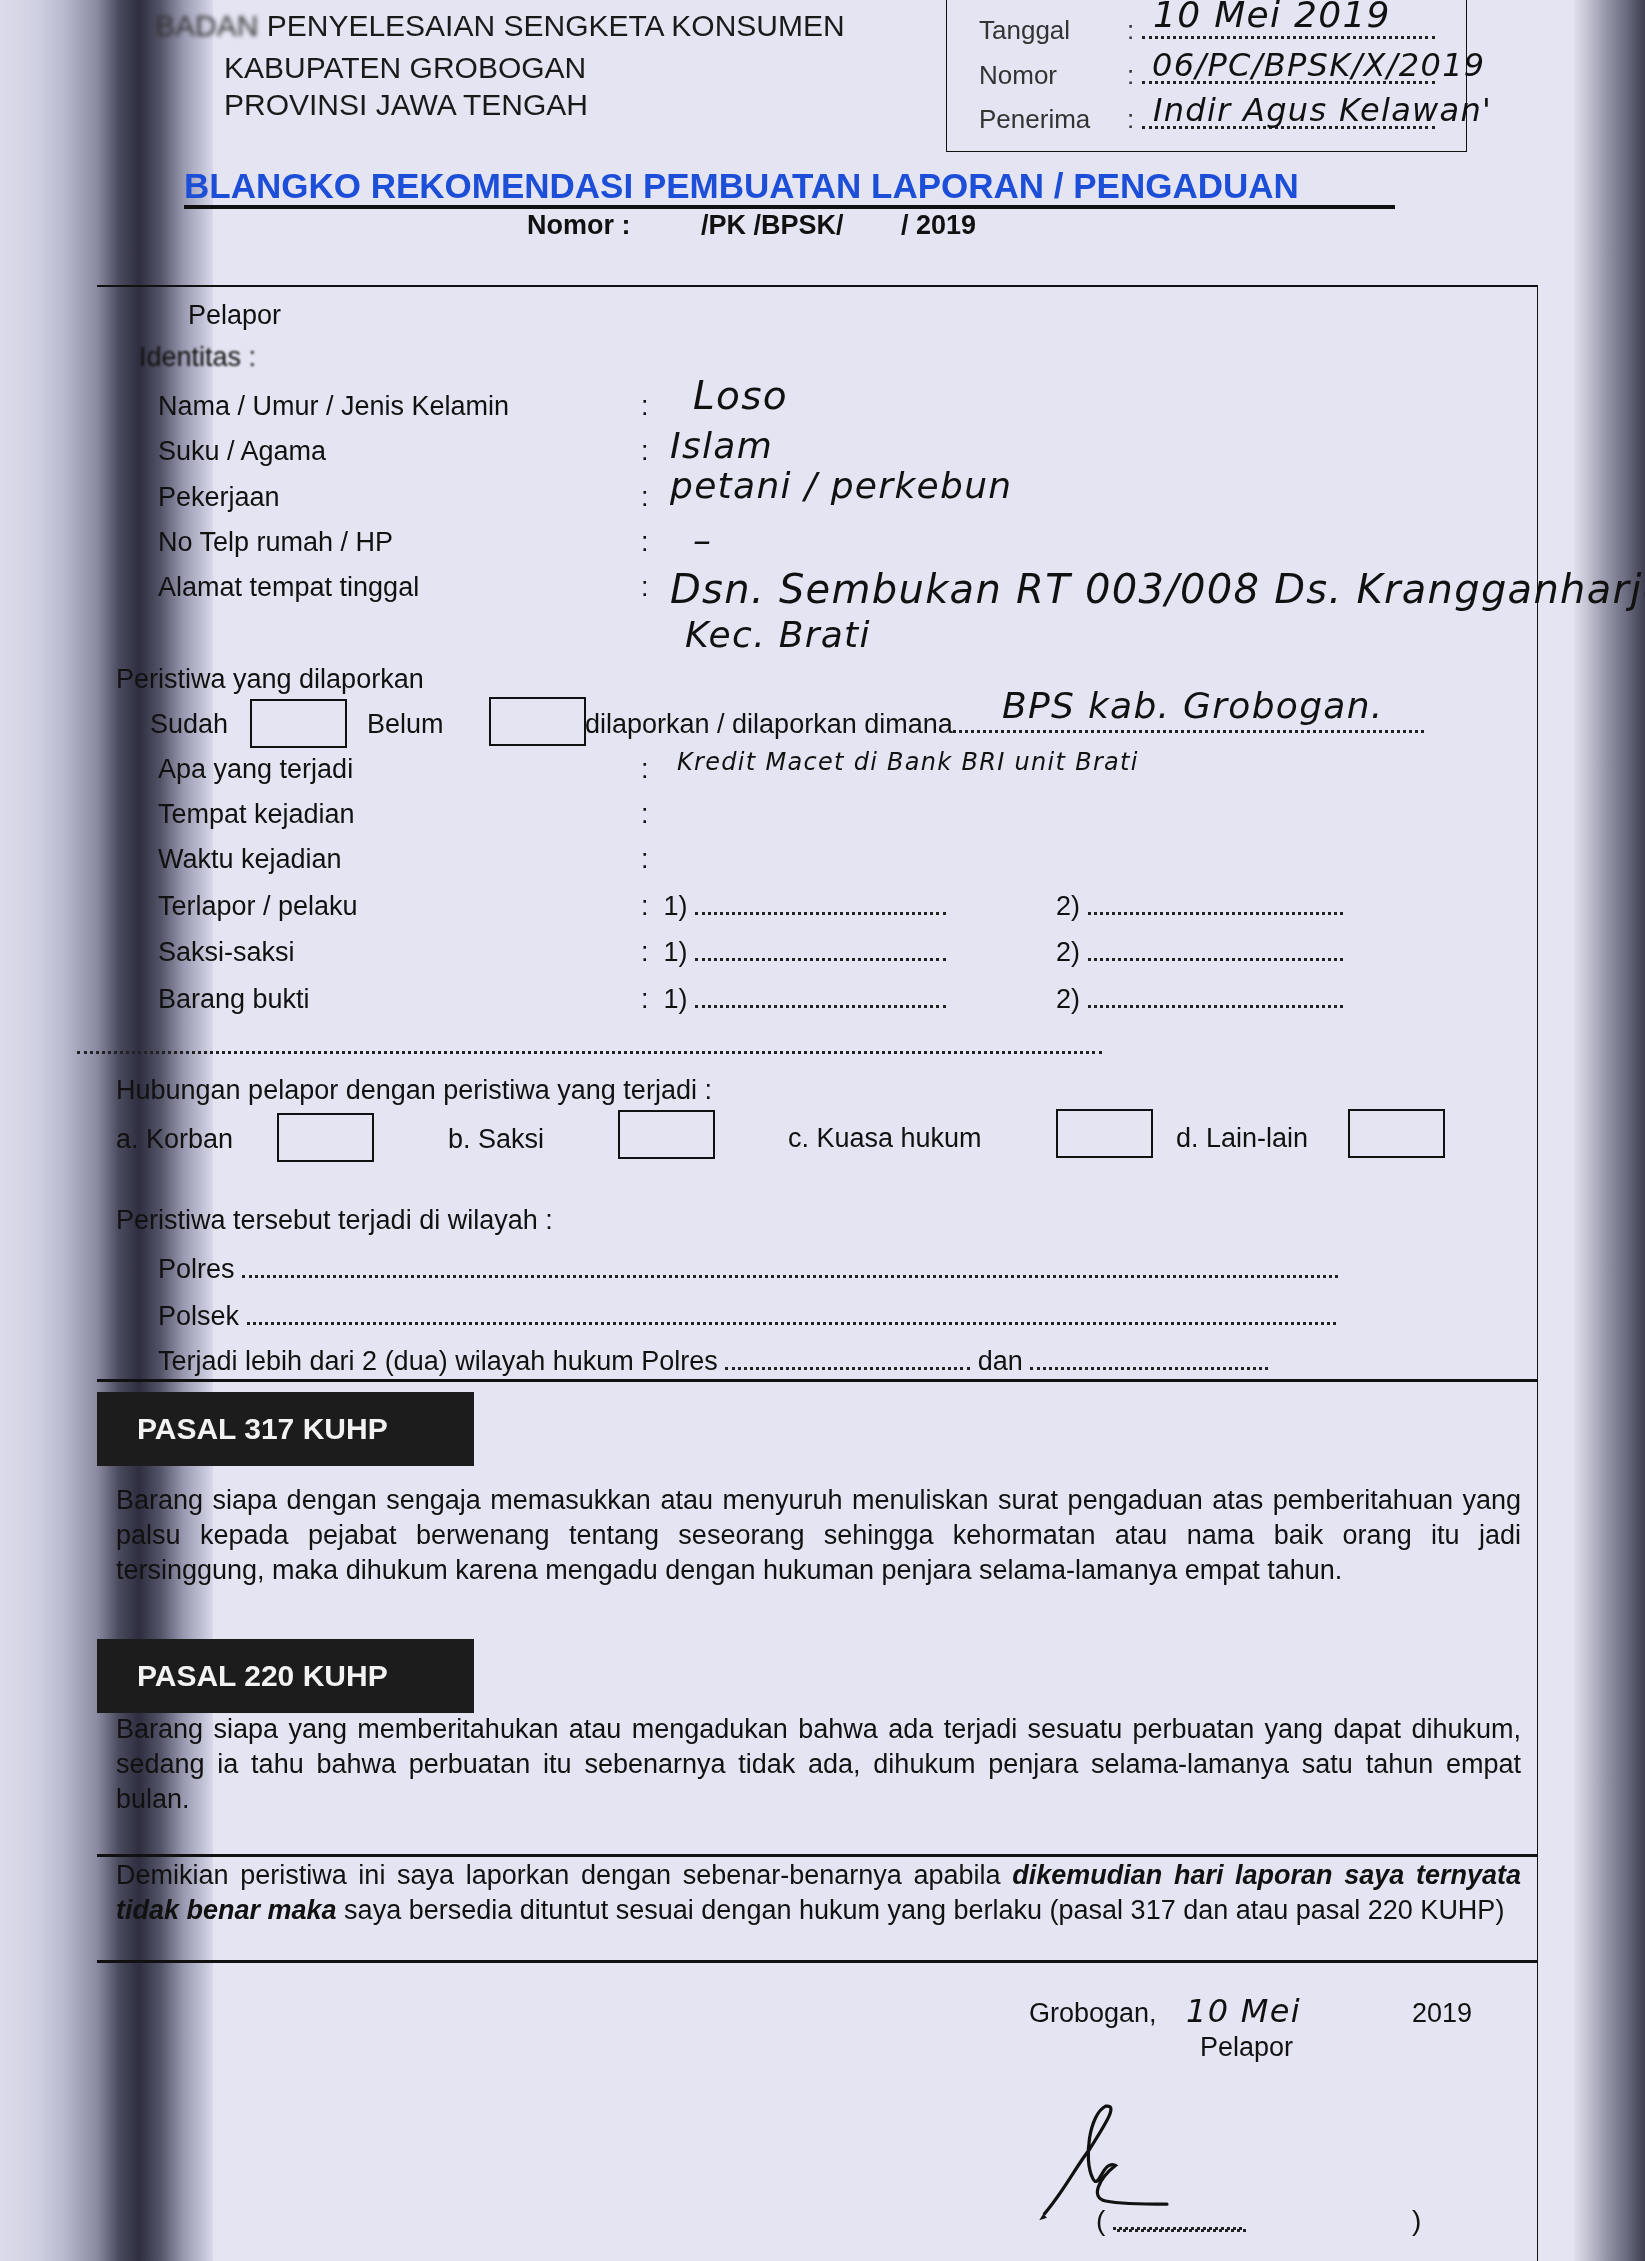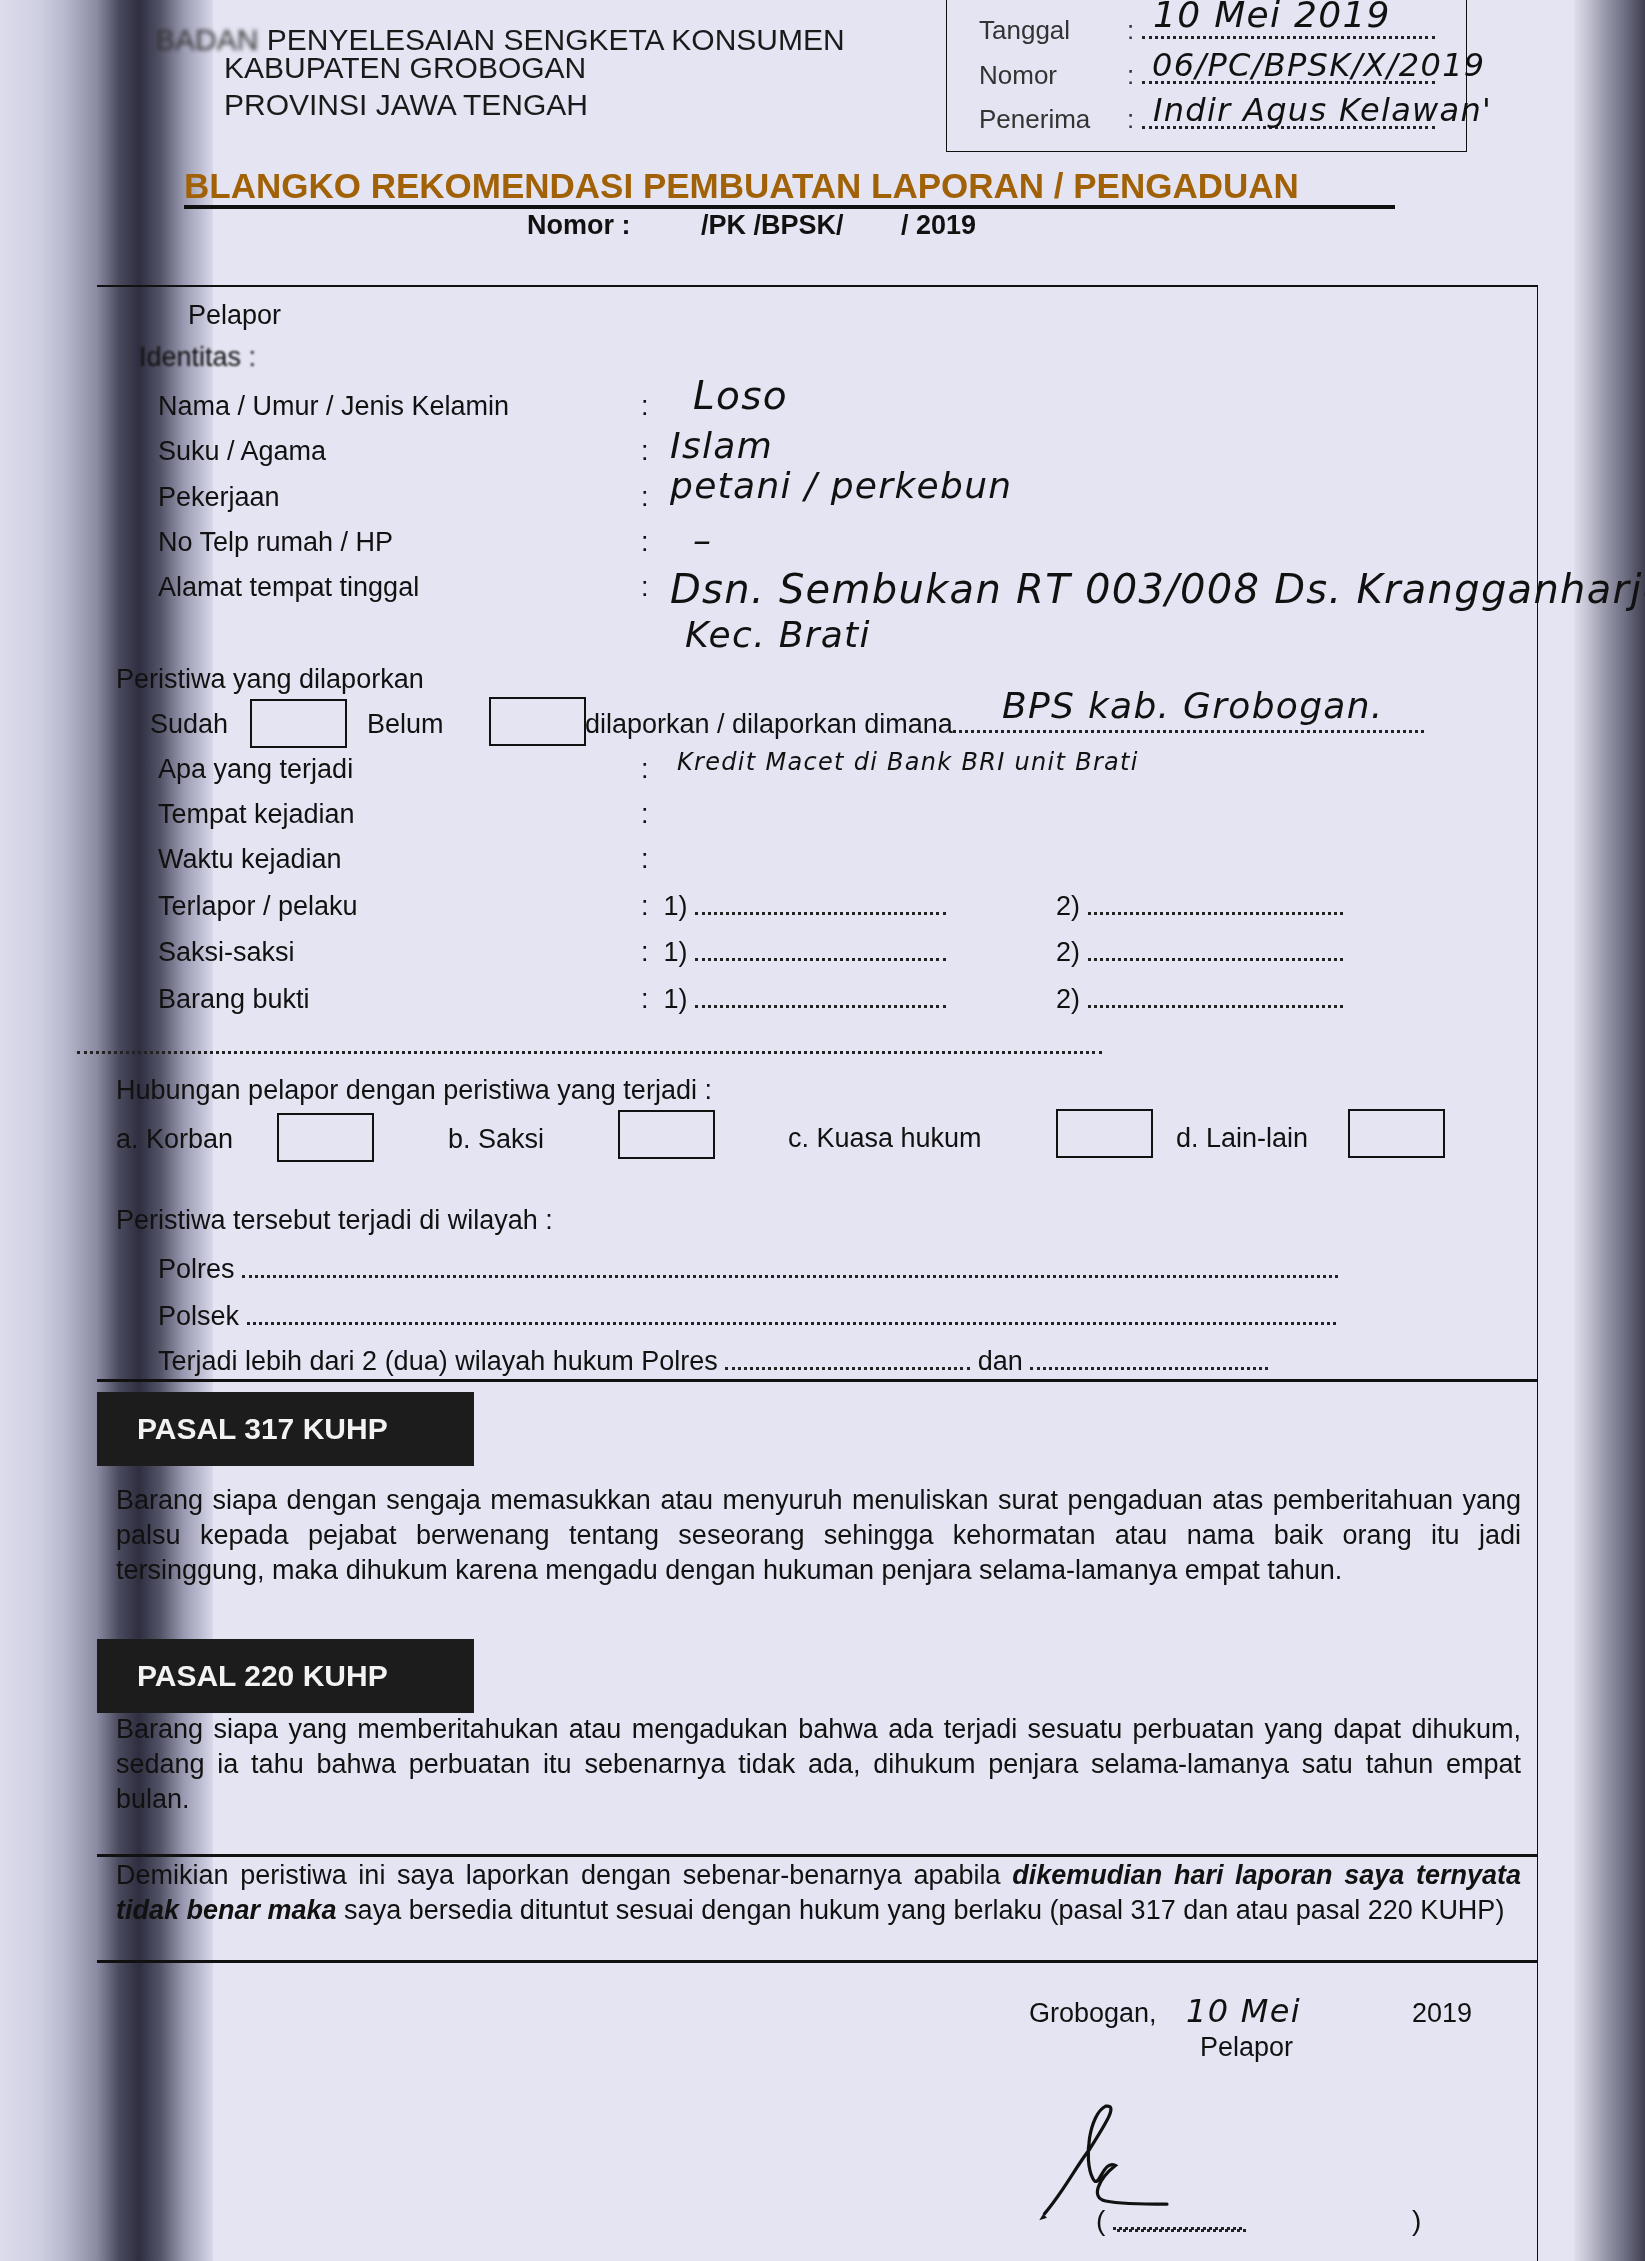--- a/index.html
+++ b/index.html
@@ -21,21 +21,21 @@
   .hdr-org { font-size:30px; line-height:36px; color:#1a1a1a; }
   .u { text-decoration-thickness:2.6px; text-underline-offset:3.9px; }
   .receipt {
     position:absolute; left:946px; top:-3.9px; width:519px; height:155px;
     border:1.9px solid #111; border-top:none;
   }
   .receipt .row { position:absolute; left:32px; font-size:26px; color:#333; }
   .receipt .colon { position:absolute; left:180px; font-size:26px; color:#333; }
   .receipt .dots { position:absolute; left:195px; width:293px; border-bottom:3.2px dotted #222; }
   .hand { font-family:"DejaVu Sans", sans-serif; font-weight:300; color:#111; font-style:italic; letter-spacing:1.3px; }
-  .title { font-size:35px; font-weight:bold; color:#a16207;text-align:center; }
+  .title { font-size:35px; font-weight:bold; color:#1d4ed8;text-align:center; }
   .title-under { position:absolute; left:184px; top:205px; width:1211px; height:3.9px; background:#111; }
   .subtitle { font-size:27px; font-weight:bold; }
   .frame {
     position:absolute; left:97px; top:285px; width:1440px; height:1985px;
     border-right:1.9px solid #111; border-top:2.6px solid #111;
   }
   .hline { position:absolute; left:97px; width:1440px; height:2.6px; background:#111; }
   .lbl { font-size:27px; color:#111; white-space:nowrap; }
   .colon { font-size:27px; }
   .box { position:absolute; width:97px; height:49px; border:2.6px solid #111; box-sizing:border-box; }
@@ -46,21 +46,21 @@
   }
   .para { position:absolute; left:116px; width:1405px; font-size:27px; line-height:35px; text-align:justify; text-align-last:left; }
   .para b i, .para i b { font-weight:bold; font-style:italic; }
 </style>
 </head>
 <body>
 
 <div class="gutter"></div>
 <div class="right-edge"></div>
 
-<div class="abs hdr-org" style="left:155px;top:22px;">
+<div class="abs hdr-org" style="left:155px;top:8px;">
   <span style="filter:blur(1.9px);color:#333;">BADAN </span><span>PENYELESAIAN SENGKETA KONSUMEN</span>
 </div>
 <div class="abs hdr-org" style="left:224px;top:50px;">KABUPATEN GROBOGAN</div>
 <div class="abs hdr-org u" style="left:224px;top:87px;">PROVINSI JAWA TENGAH</div>
 
 <div class="receipt">
   <span class="row" style="top:19.3px;">Tanggal</span>
   <span class="colon" style="top:19.3px;">:</span>
   <span class="dots" style="top:40px;"></span>
   <span class="abs hand" style="left:206px;top:-2.6px;font-size:36px;">10 Mei 2019</span>

